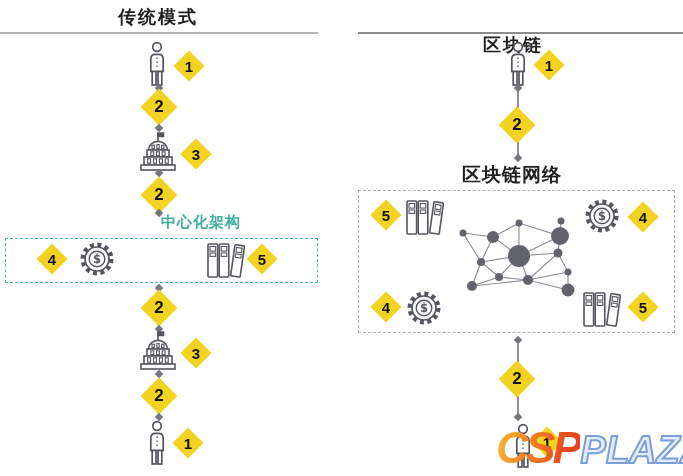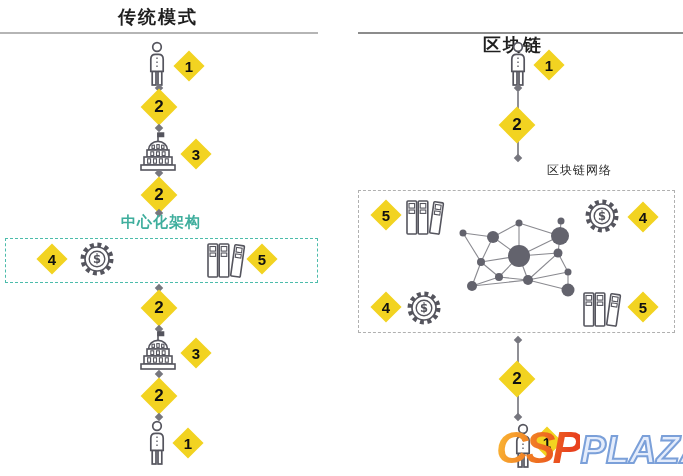--- a/index.html
+++ b/index.html
@@ -19,24 +19,24 @@
   .dia{position:absolute;width:30px;height:30px;display:flex;align-items:center;justify-content:center;}
   .dia::before{content:"";position:absolute;inset:4px;background:var(--yellow);transform:rotate(45deg);}
   .dia span{position:relative;font-weight:bold;font-size:15px;color:#111;}
   .dia-lg{width:34px;height:34px;}
   .dia-lg span{font-size:17px;}
   .dot{position:absolute;width:6px;height:6px;background:#76767e;transform:rotate(45deg);}
   .vline{position:absolute;width:1.5px;background:var(--line);}
   .box{position:absolute;box-sizing:border-box;}
   .box-teal{left:5px;top:238px;width:313px;height:45px;border:1.6px dashed #4cbcab;}
   .box-gray{left:358px;top:190px;width:317px;height:143px;border:1.5px dashed #b0b0b0;}
-  .lbl-central{position:absolute;left:81px;top:213px;width:160px;text-align:center;
+  .lbl-central{position:absolute;left:81px;top:213px;width:160px;text-align:right;
                font-size:15px;font-weight:bold;color:var(--teal);letter-spacing:1px;}
-  .lbl-network{position:absolute;left:412px;top:162px;width:200px;text-align:right;
-               font-size:12px;font-weight:normal;color:var(--title);letter-spacing:1px;}
+  .lbl-network{position:absolute;left:412px;top:162px;width:200px;text-align:center;
+               font-size:19px;font-weight:bold;color:var(--title);letter-spacing:1px;}
   #network{position:absolute;left:358px;top:190px;width:317px;height:143px;}
   #network line{stroke:#8a8a90;stroke-width:1.1;}
   #network circle{fill:var(--node);}
   .wm{position:absolute;left:496px;top:422px;white-space:nowrap;font-style:italic;}
   .wm-csp{font-size:45px;font-weight:800;letter-spacing:-3px;color:#ee5a22;
           background:linear-gradient(105deg,#f9b233 8%,#f07a22 45%,#e8411e 85%);
           -webkit-background-clip:text;background-clip:text;-webkit-text-fill-color:transparent;}
   .wm-plaza{font-size:38px;font-weight:700;letter-spacing:0px;color:#7ba0d9;
             -webkit-text-fill-color:#e4ecfb;-webkit-text-stroke:2px #7ba0d9;margin-left:1px;}
 </style>

